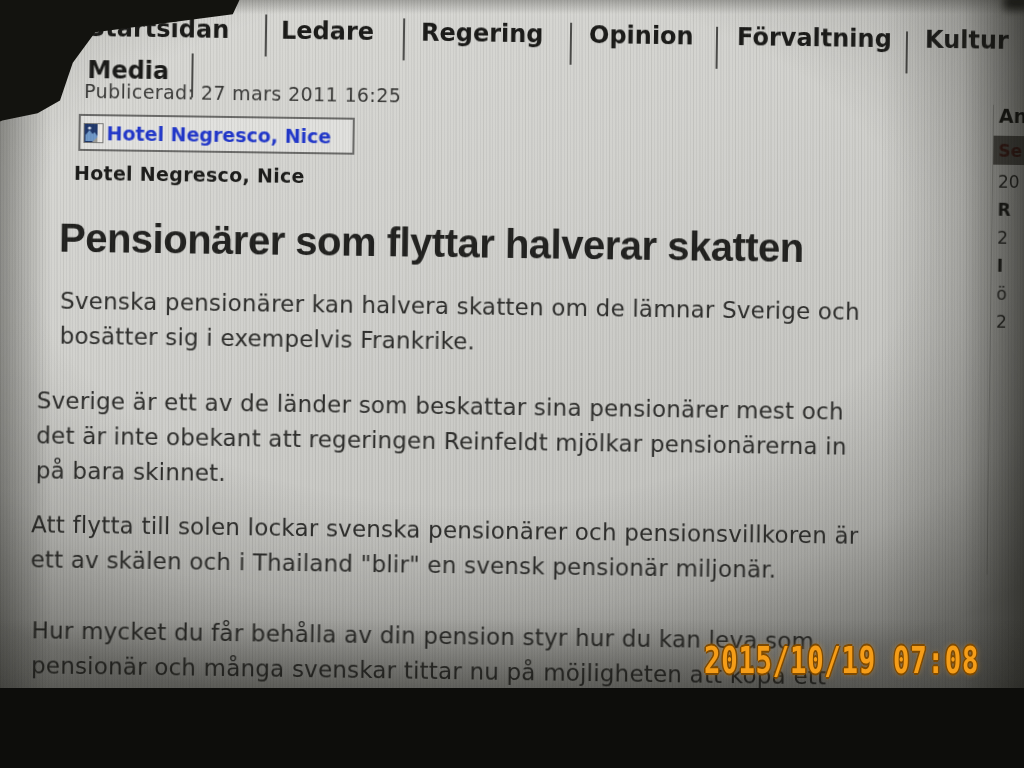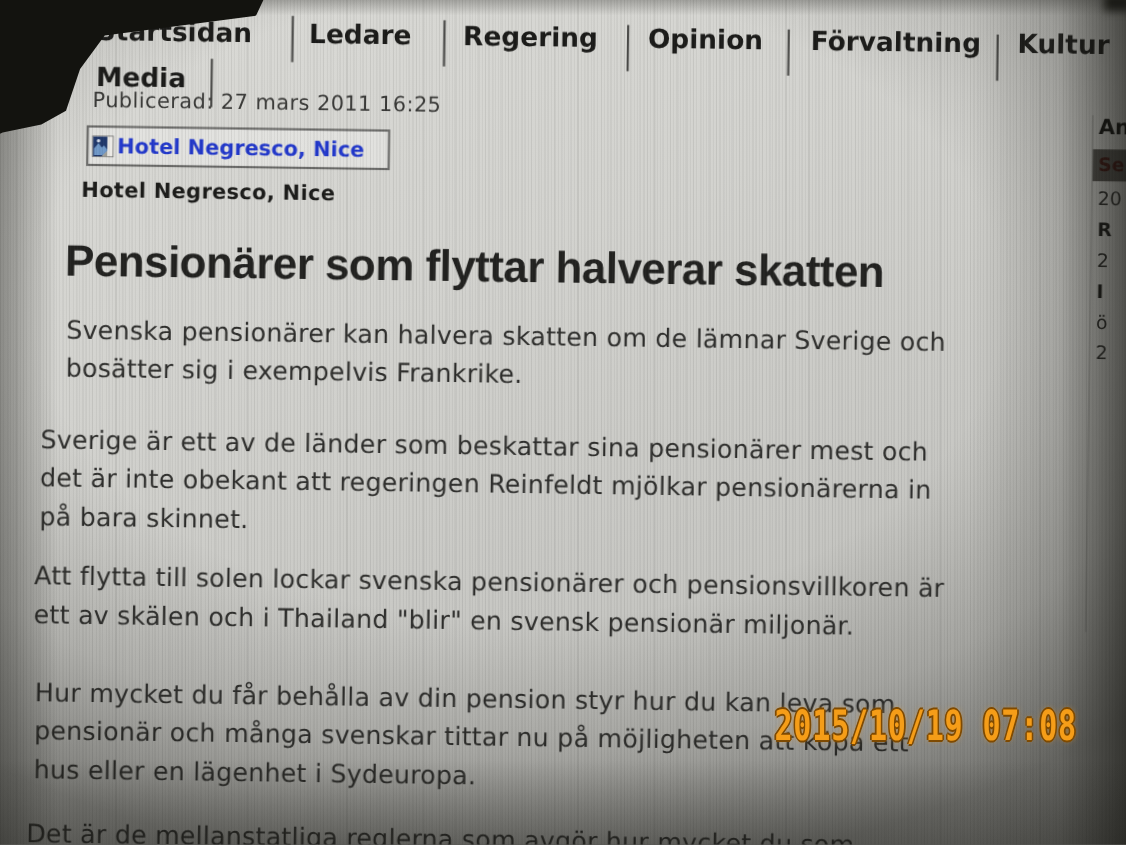--- a/index.html
+++ b/index.html
@@ -1,16 +1,16 @@
 <!DOCTYPE html>
 <html><head>
 <meta charset="utf-8">
 <style>
   html,body{margin:0;padding:0;width:1024px;height:768px;overflow:hidden;background:#0d0d0b;}
-  .photo{position:relative;width:1024px;height:768px;overflow:hidden;
+  .photo{position:relative;width:1024px;height:688px;overflow:hidden;
     background:linear-gradient(160deg,#dadad6 0%,#d2d2ce 35%,#c6c6c2 65%,#b2b2ae 100%);
     font-family:"DejaVu Sans",sans-serif;}
   
   .screen{position:absolute;inset:0;transform:rotate(0.8deg);transform-origin:88px 30px;
     filter:blur(0.35px);z-index:1;color:#2e2e2c;}
   
   .tab{position:absolute;top:14px;font-weight:bold;font-size:24px;color:#1b1b19;cursor:pointer;}
   .tab2{position:absolute;top:56px;font-weight:bold;font-size:24px;color:#1b1b19;cursor:pointer;}
   .sep{position:absolute;width:2px;background:#4c4c4a;}
   .published{position:absolute;left:85px;top:80px;font-size:19px;color:#3a3a38;letter-spacing:0.4px;}

